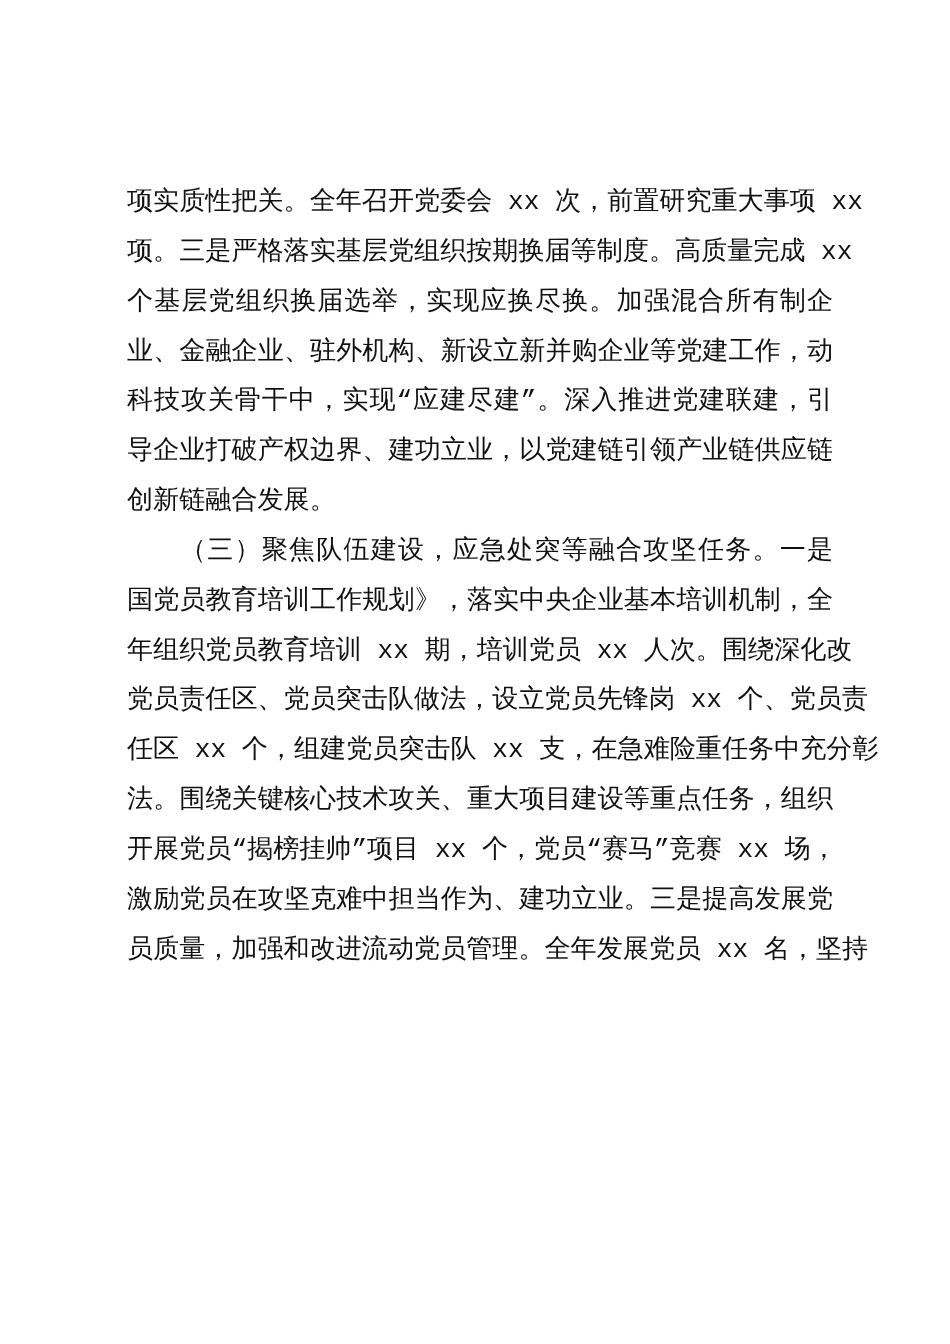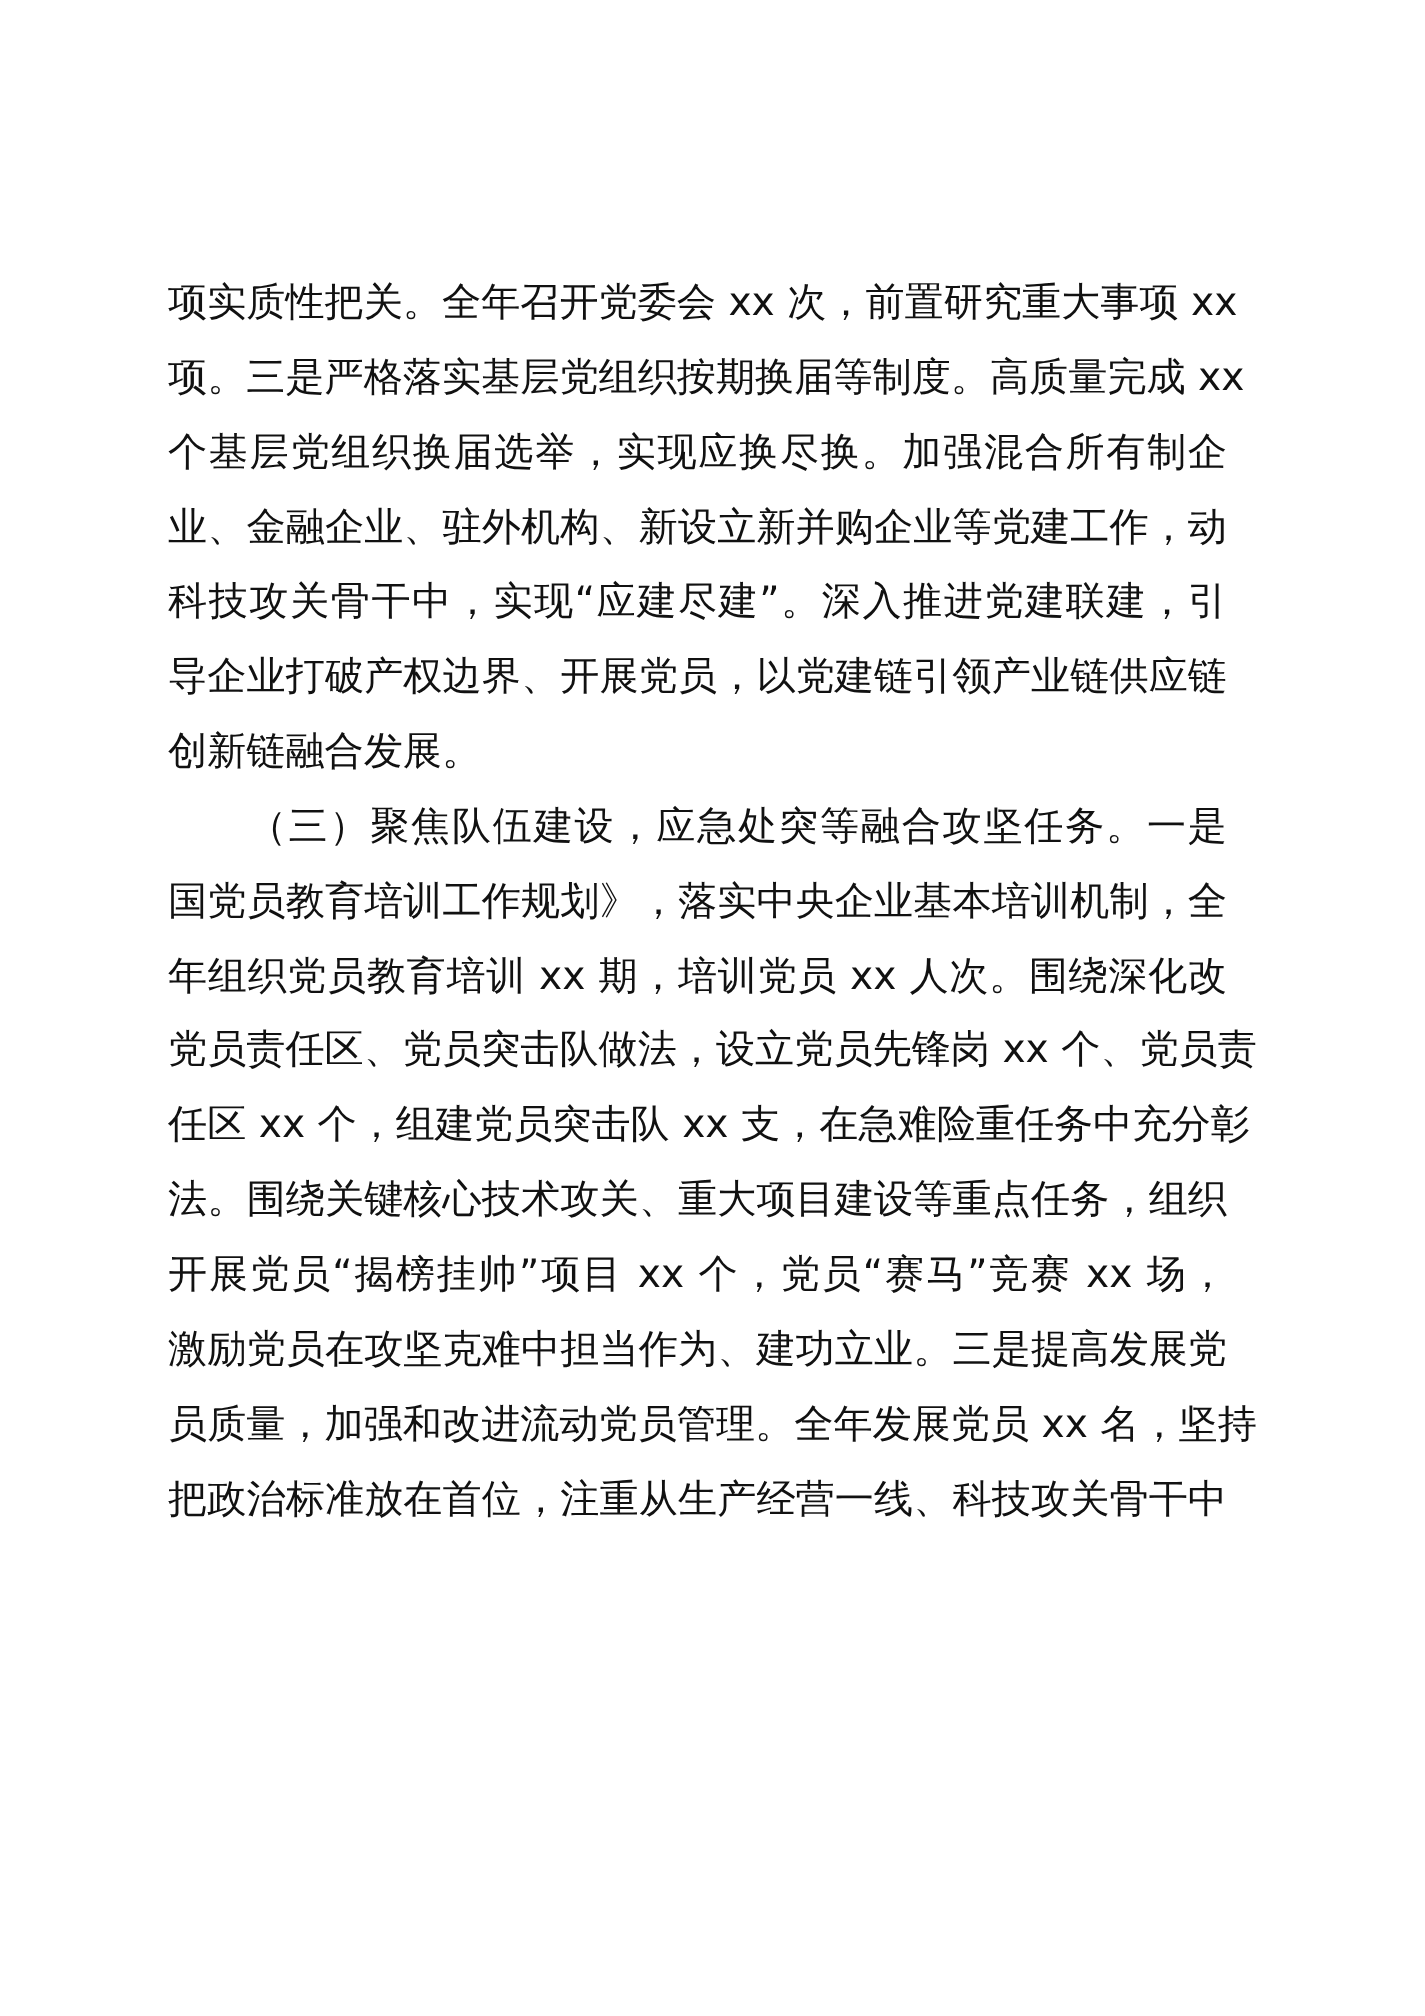--- a/index.html
+++ b/index.html
@@ -10,23 +10,24 @@
     body {
       width: 950px;
       height: 1344px;
       position: relative;
       overflow: hidden;
       font-family: "DejaVu Sans", "Liberation Sans", sans-serif;
       color: #111111;
     }
     .page {
       position: absolute;
-      left: 112px;
+      left: 127px;
       top: 178px;
       width: 706px;
+      font-family: Liberation Mono, monospace;
     }
     .para {
       margin: 0;
       font-size: 26.1px;
       line-height: 49.85px;
       text-align: justify;
       text-align-last: left;
       letter-spacing: 0px;
       word-break: break-all;
     }
@@ -48,28 +49,27 @@
 </head>
 <body>
 
 <div class="page">
   <p class="para">
     <span class="line">项实质性把关。全年召开党委会 xx 次，前置研究重大事项 xx</span>
     <span class="line">项。三是严格落实基层党组织按期换届等制度。高质量完成 xx</span>
     <span class="line">个基层党组织换届选举，实现应换尽换。加强混合所有制企</span>
     <span class="line">业、金融企业、驻外机构、新设立新并购企业等党建工作，动</span>
     <span class="line">科技攻关骨干中，实现“应建尽建”。深入推进党建联建，引</span>
-    <span class="line">导企业打破产权边界、开展党员，以党建链引领产业链供应链</span>
+    <span class="line">导企业打破产权边界、建功立业，以党建链引领产业链供应链</span>
     <span class="line last">创新链融合发展。</span>
   </p>
   <p class="para">
     <span class="line indent">（三）聚焦队伍建设，应急处突等融合攻坚任务。一是</span>
     <span class="line">国党员教育培训工作规划》，落实中央企业基本培训机制，全</span>
     <span class="line">年组织党员教育培训 xx 期，培训党员 xx 人次。围绕深化改</span>
     <span class="line">党员责任区、党员突击队做法，设立党员先锋岗 xx 个、党员责</span>
     <span class="line">任区 xx 个，组建党员突击队 xx 支，在急难险重任务中充分彰</span>
     <span class="line">法。围绕关键核心技术攻关、重大项目建设等重点任务，组织</span>
     <span class="line">开展党员“揭榜挂帅”项目 xx 个，党员“赛马”竞赛 xx 场，</span>
     <span class="line">激励党员在攻坚克难中担当作为、建功立业。三是提高发展党</span>
     <span class="line">员质量，加强和改进流动党员管理。全年发展党员 xx 名，坚持</span>
-    <span class="line">把政治标准放在首位，注重从生产经营一线、科技攻关骨干中</span>
   </p>
 </div>
 
 </body></html>

